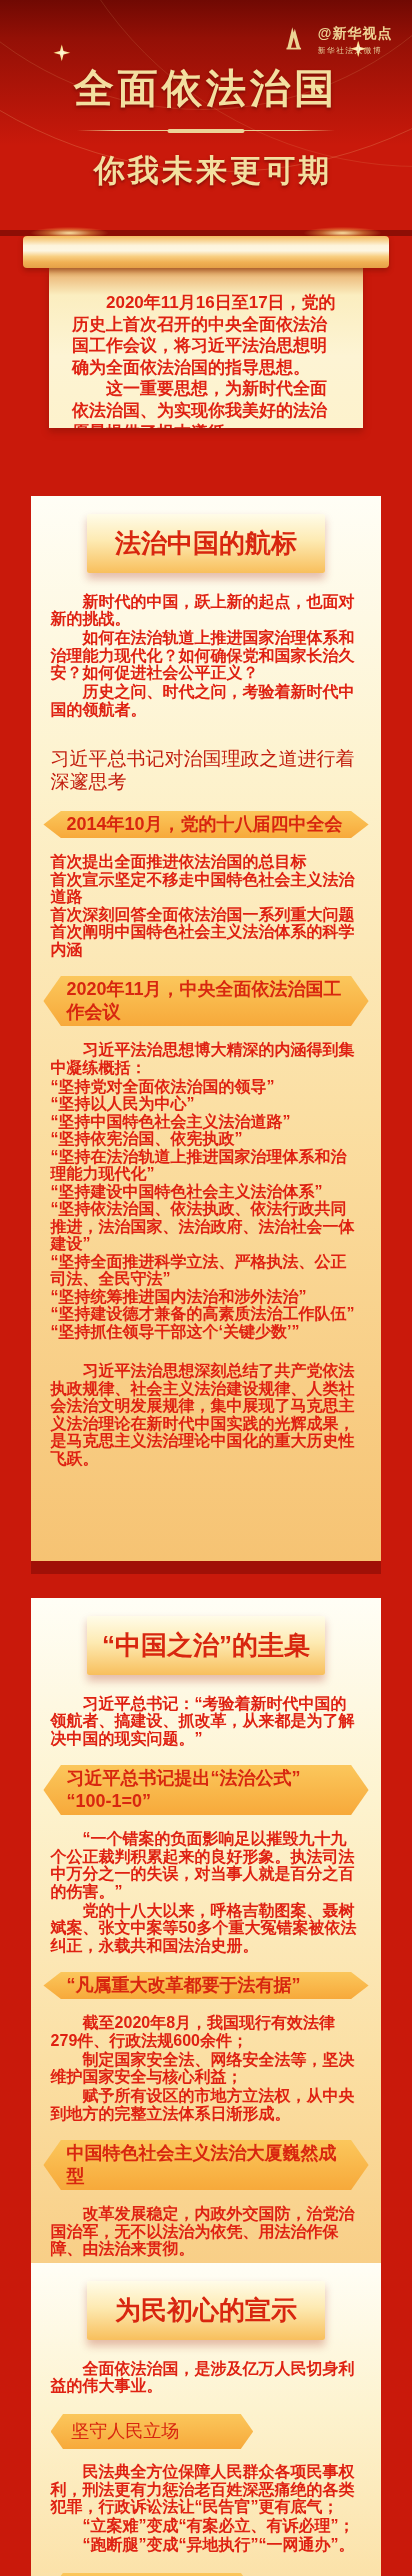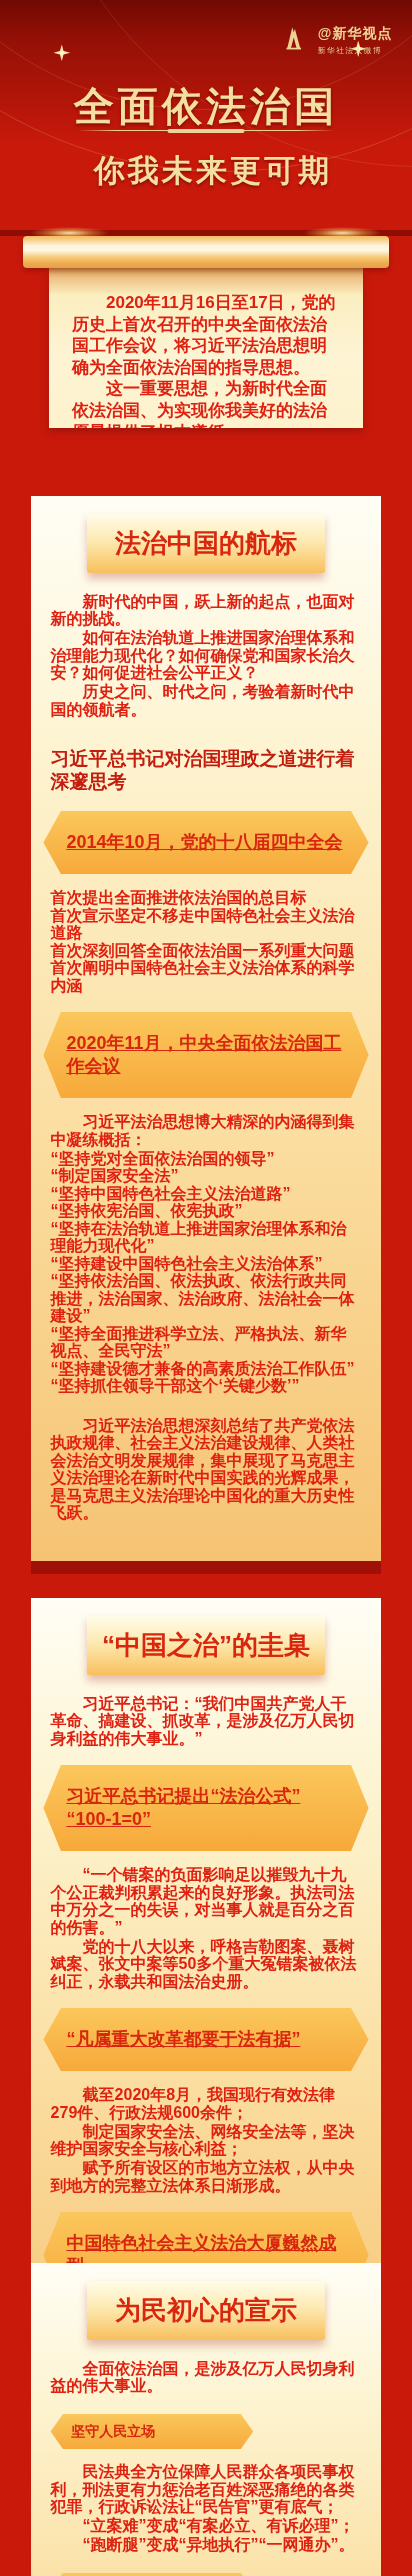--- a/index.html
+++ b/index.html
@@ -12,21 +12,21 @@
   .arc1{width:876px;height:876px;left:-216px;top:-706px;}
   .arc2{width:670px;height:670px;left:-134px;top:-562px;border-color:rgba(250,220,150,.14);}
   .arc3{width:773px;height:773px;left:31px;top:-608px;border-color:rgba(250,220,150,.12);}
   
   .logo{position:absolute;top:25px;right:19.6px;display:flex;align-items:flex-start;gap:15px;z-index:5;justify-content:space-between;}
   .logo-icon svg{display:block;}
   .logo-handle{font-size:14px;font-weight:bold;color:#eed394;letter-spacing:1px;}
   .logo-sub{font-size:7.7px;color:#e7cf9a;letter-spacing:1.5px;margin-top:3.1px;}
   
   .title-wrap{position:absolute;top:61px;left:0;width:100%;text-align:center;z-index:5;}
-  h1.title{margin:18px;font-family:"Liberation Serif",serif;font-size:40px;font-weight:bold;
+  h1.title{margin:0;font-family:"Liberation Serif",serif;font-size:40px;font-weight:bold;
     color:#f3dfa0;letter-spacing:4.1px;text-shadow:0 1.5px 3.1px rgba(80,5,0,.55);}
   .sparkle{position:absolute;width:17.5px;height:17.5px;
     background:radial-gradient(circle,#fffbe2 0%,#f7d87c 55%,rgba(247,216,124,0) 72%);
     clip-path:polygon(50% 0,60% 40%,100% 50%,60% 60%,50% 100%,40% 60%,0 50%,40% 40%);}
   .sparkle.left{left:53px;top:44px;}
   .sparkle.right{right:45px;top:40px;}
   .divider{position:absolute;top:130px;left:77px;width:258px;height:1px;z-index:5;
     background:linear-gradient(90deg,rgba(240,216,152,0),#e9cf92 15%,#e9cf92 85%,rgba(240,216,152,0));}
   .divider::after{content:"";position:absolute;left:50%;top:-1.5px;transform:translateX(-50%);
     width:77px;height:4.1px;background:#ecd398;border-radius:2.1px;}
@@ -49,28 +49,28 @@
   .card{position:absolute;left:31px;width:350px;box-sizing:border-box;overflow:hidden;
     background:linear-gradient(180deg,#fffef6 0%,#fdf3cf 25%,#fbdfa3 58%,#f6c373 100%);
     border-bottom:13.4px solid #a01007;padding:15.5px 19.6px 15.5px 19.6px;}
   .card-header{width:227px;margin:2.1px auto 19.6px auto;padding:12.4px 5.2px;text-align:center;
     font-size:26px;font-weight:bold;color:#d8260f;border-radius:2.1px;
     background:linear-gradient(180deg,#fffce9 0%,#fdeab2 45%,#f8bf5c 100%);
     box-shadow:0 5.2px 8.2px rgba(160,30,10,.28);}
   .para{margin:0 0 1.5px 0;font-size:16px;line-height:17.5px;font-weight:bold;color:#df2112;text-indent:2em;}
   .para.gap{margin-top:21.6px;}
   .line{margin:0;font-size:16px;line-height:17.5px;font-weight:bold;color:#df2112;}
-  .subhead{margin:29px 0 14.4px 0;font-size:19px;line-height:23px;font-weight:bold;color:#c21d0e;}
-  .banner-wide{margin:17.5px -7.2px 15.5px -7.2px;padding:20px 23px;white-space:pre-line;
+  .subhead{margin:29px 0 14.4px 0;font-size:19px;line-height:23px;font-weight:normal;color:#c21d0e;}
+  .banner-wide{margin:17.5px -7.2px 15.5px -7.2px;padding:2px 23px;white-space:pre-line;
     background:linear-gradient(180deg,#fbc75c,#f7a93a);color:#d8260f;
     font-size:18px;line-height:23px;font-weight:bold;
-    clip-path:polygon(0 50%,17.5px 0,calc(100% - 17.5px) 0,100% 50%,calc(100% - 17.5px) 100%,17.5px 100%);text-decoration:underline;}
+    clip-path:polygon(0 50%,17.5px 0,calc(100% - 17.5px) 0,100% 50%,calc(100% - 17.5px) 100%,17.5px 100%);}
   .banner-tag{display:inline-block;margin:17.5px 0 14.4px 0;min-width:155px;padding:6.7px 27px 6.7px 20.6px;
     background:linear-gradient(180deg,#fbc75c,#f7a93a);color:#d8260f;
-    font-size:14px;line-height:21.6px;font-weight:bold;
+    font-size:18px;line-height:21.6px;font-weight:normal;
     clip-path:polygon(0 50%,12.4px 0,calc(100% - 12.4px) 0,100% 50%,calc(100% - 12.4px) 100%,12.4px 100%);}
 </style>
 </head>
 <body>
 
 <div class="poster">
   <div class="header-shade"></div>
   <div class="arc arc1"></div>
   <div class="arc arc2"></div>
   <div class="arc arc3"></div>
@@ -115,36 +115,37 @@
         <p class="para">历史之问、时代之问，考验着新时代中国的领航者。</p>
         <h3 class="subhead">习近平总书记对治国理政之道进行着深邃思考</h3>
         <div class="banner-wide">2014年10月，党的十八届四中全会</div>
         <p class="line">首次提出全面推进依法治国的总目标</p>
         <p class="line">首次宣示坚定不移走中国特色社会主义法治道路</p>
         <p class="line">首次深刻回答全面依法治国一系列重大问题</p>
         <p class="line">首次阐明中国特色社会主义法治体系的科学内涵</p>
         <div class="banner-wide">2020年11月，中央全面依法治国工作会议</div>
         <p class="para">习近平法治思想博大精深的内涵得到集中凝练概括：</p>
         <p class="line">“坚持党对全面依法治国的领导”</p>
-        <p class="line">“制定国家安全法”</p>
+        <p class="line">“坚持以人民为中心”</p>
         <p class="line">“坚持中国特色社会主义法治道路”</p>
         <p class="line">“坚持依宪治国、依宪执政”</p>
         <p class="line">“坚持在法治轨道上推进国家治理体系和治理能力现代化”</p>
         <p class="line">“坚持建设中国特色社会主义法治体系”</p>
         <p class="line">“坚持依法治国、依法执政、依法行政共同推进，法治国家、法治政府、法治社会一体建设”</p>
-        <p class="line">“坚持全面推进科学立法、严格执法、新华视点、全民守法”</p>
+        <p class="line">“坚持全面推进科学立法、严格执法、公正司法、全民守法”</p>
+        <p class="line">“坚持统筹推进国内法治和涉外法治”</p>
         <p class="line">“坚持建设德才兼备的高素质法治工作队伍”</p>
         <p class="line">“坚持抓住领导干部这个‘关键少数’”</p>
         <p class="para gap">习近平法治思想深刻总结了共产党依法执政规律、社会主义法治建设规律、人类社会法治文明发展规律，集中展现了马克思主义法治理论在新时代中国实践的光辉成果，是马克思主义法治理论中国化的重大历史性飞跃。</p>
       </div>
   </section>
   <section class="card" style="top: 1598px; height: 816px;">
     <div class="card-header">“中国之治”的圭臬</div>
     <div class="card-body">
-        <p class="para">习近平总书记：“我们中国共产党人干革命、搞建设、抓改革，是涉及亿万人民切身利益的伟大事业。”</p>
+        <p class="para">习近平总书记：“考验着新时代中国的领航者、搞建设、抓改革，从来都是为了解决中国的现实问题。”</p>
         <div class="banner-wide">习近平总书记提出“法治公式”
 “100-1=0”</div>
         <p class="para">“一个错案的负面影响足以摧毁九十九个公正裁判积累起来的良好形象。执法司法中万分之一的失误，对当事人就是百分之百的伤害。”</p>
         <p class="para">党的十八大以来，呼格吉勒图案、聂树斌案、张文中案等50多个重大冤错案被依法纠正，永载共和国法治史册。</p>
         <div class="banner-wide">“凡属重大改革都要于法有据”</div>
         <p class="para">截至2020年8月，我国现行有效法律279件、行政法规600余件；</p>
         <p class="para">制定国家安全法、网络安全法等，坚决维护国家安全与核心利益；</p>
         <p class="para">赋予所有设区的市地方立法权，从中央到地方的完整立法体系日渐形成。</p>
         <div class="banner-wide">中国特色社会主义法治大厦巍然成型</div>
         <p class="para">改革发展稳定，内政外交国防，治党治国治军，无不以法治为依凭、用法治作保障、由法治来贯彻。</p>

